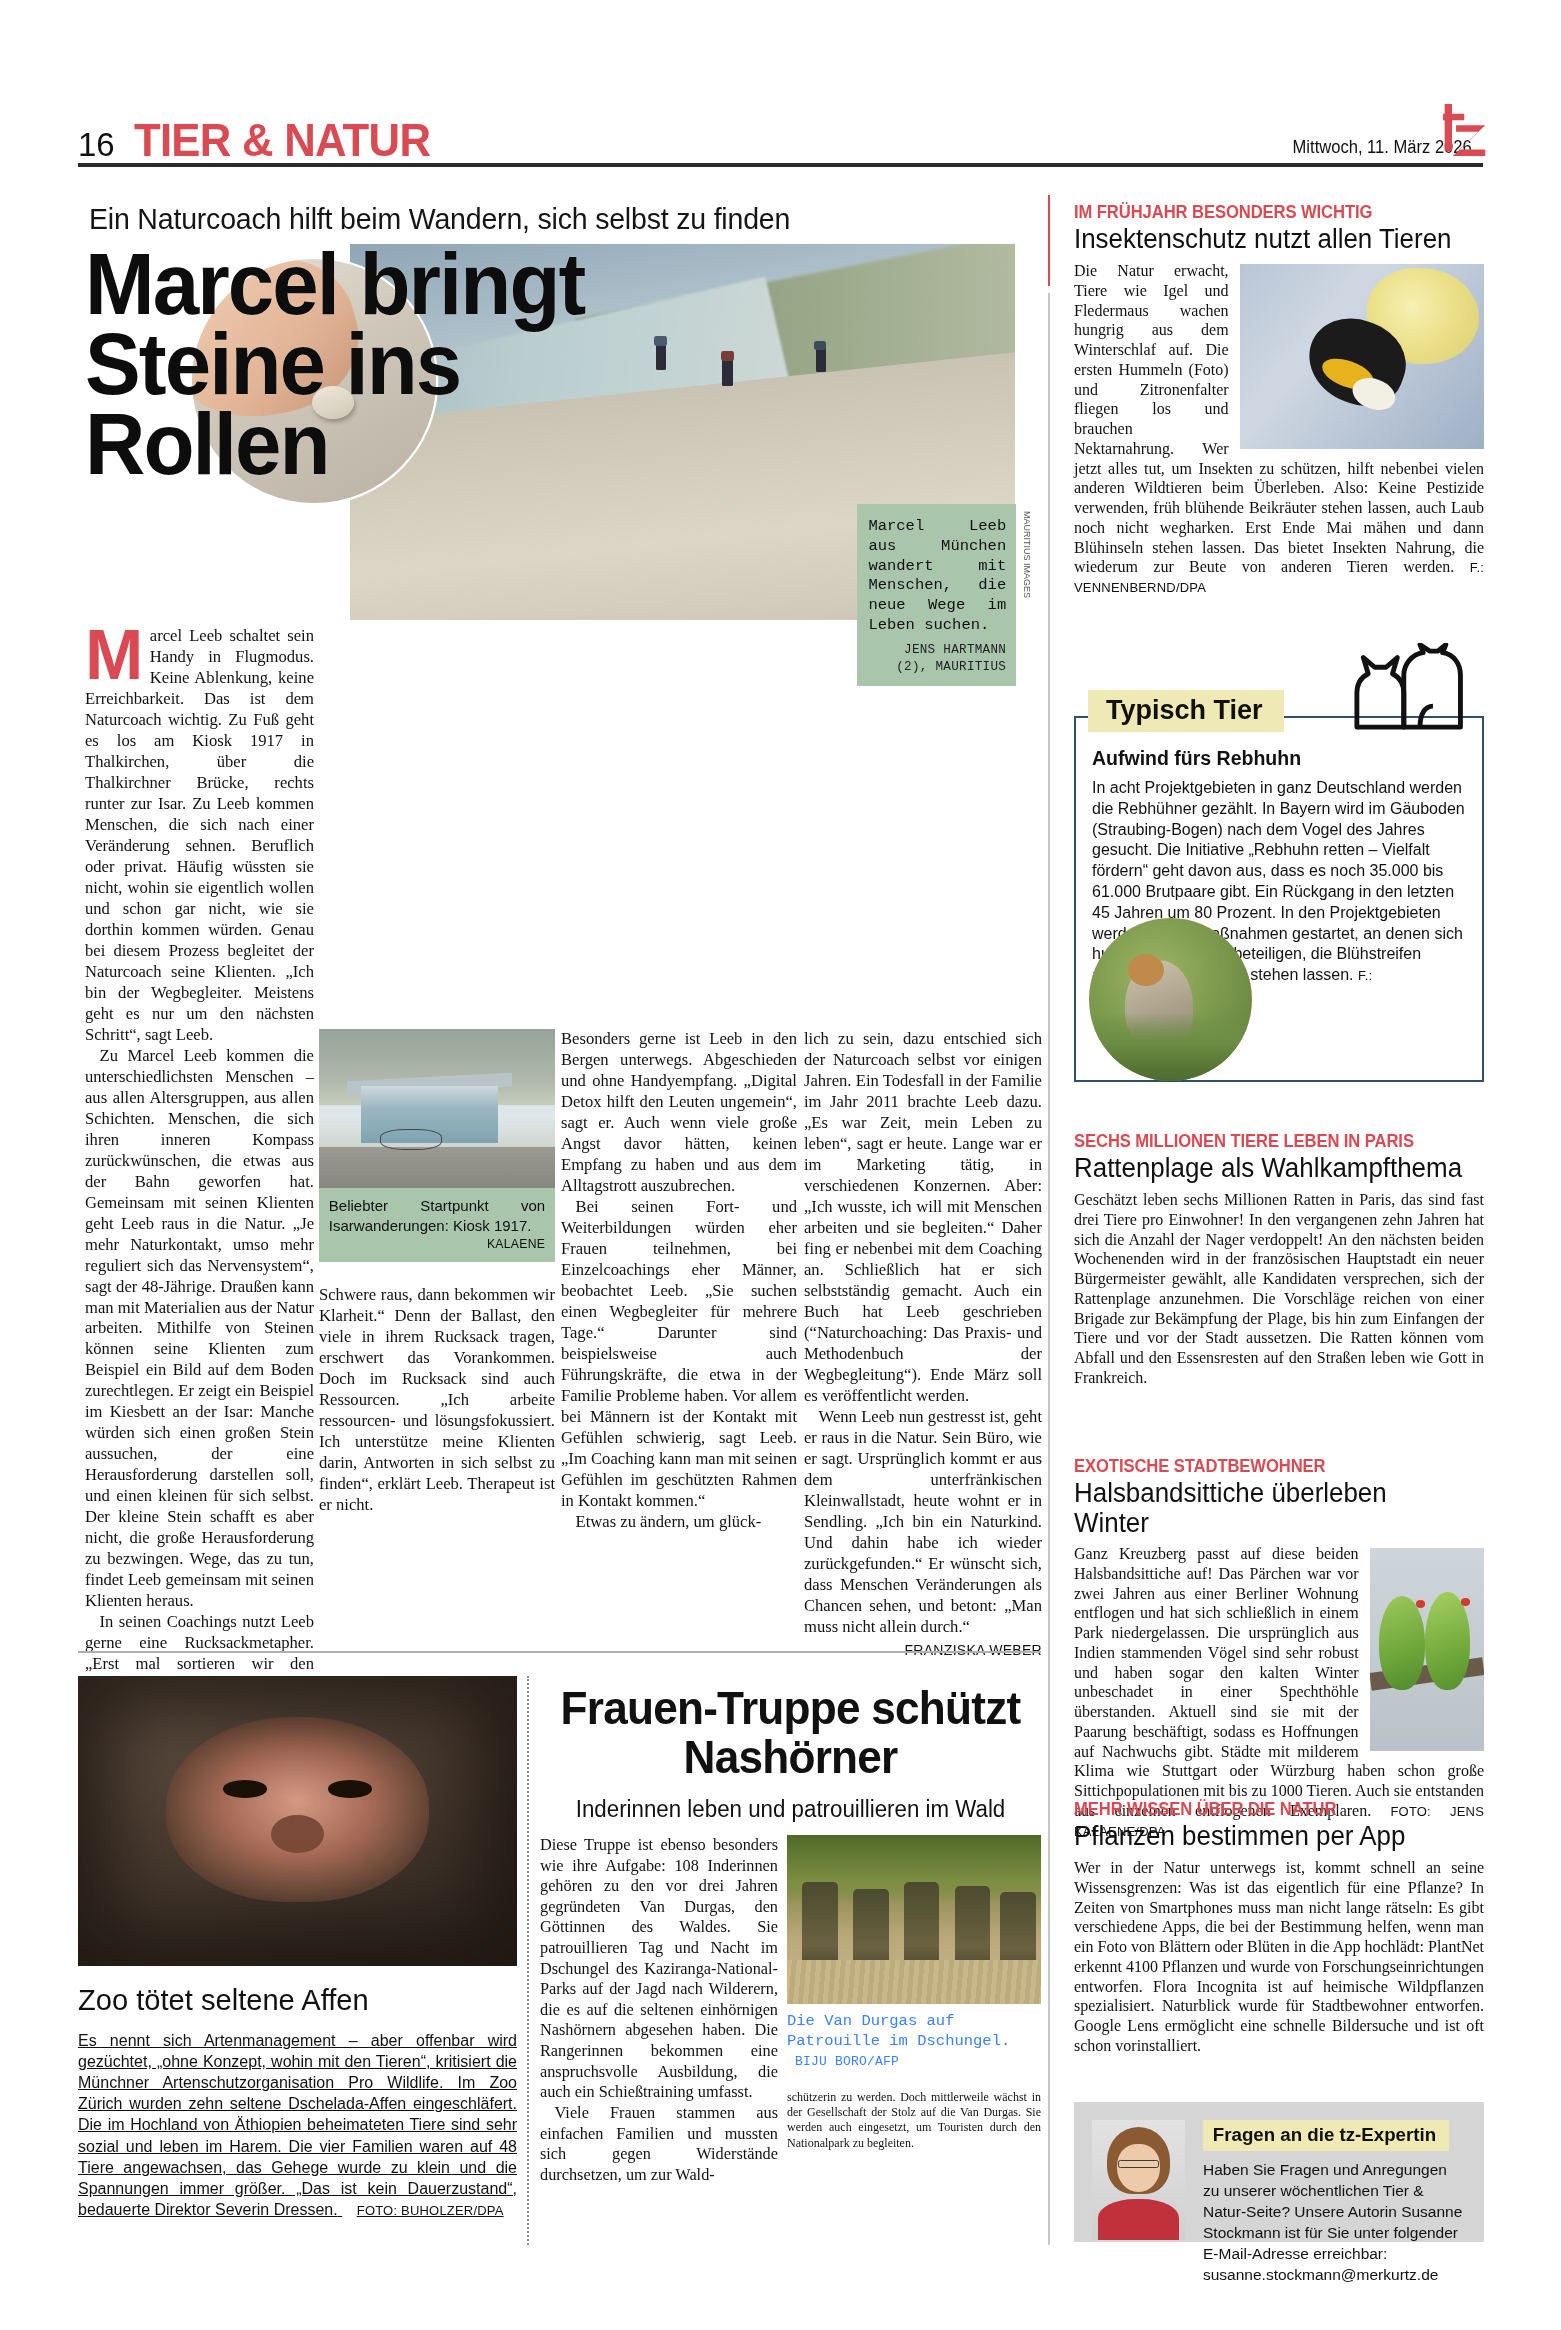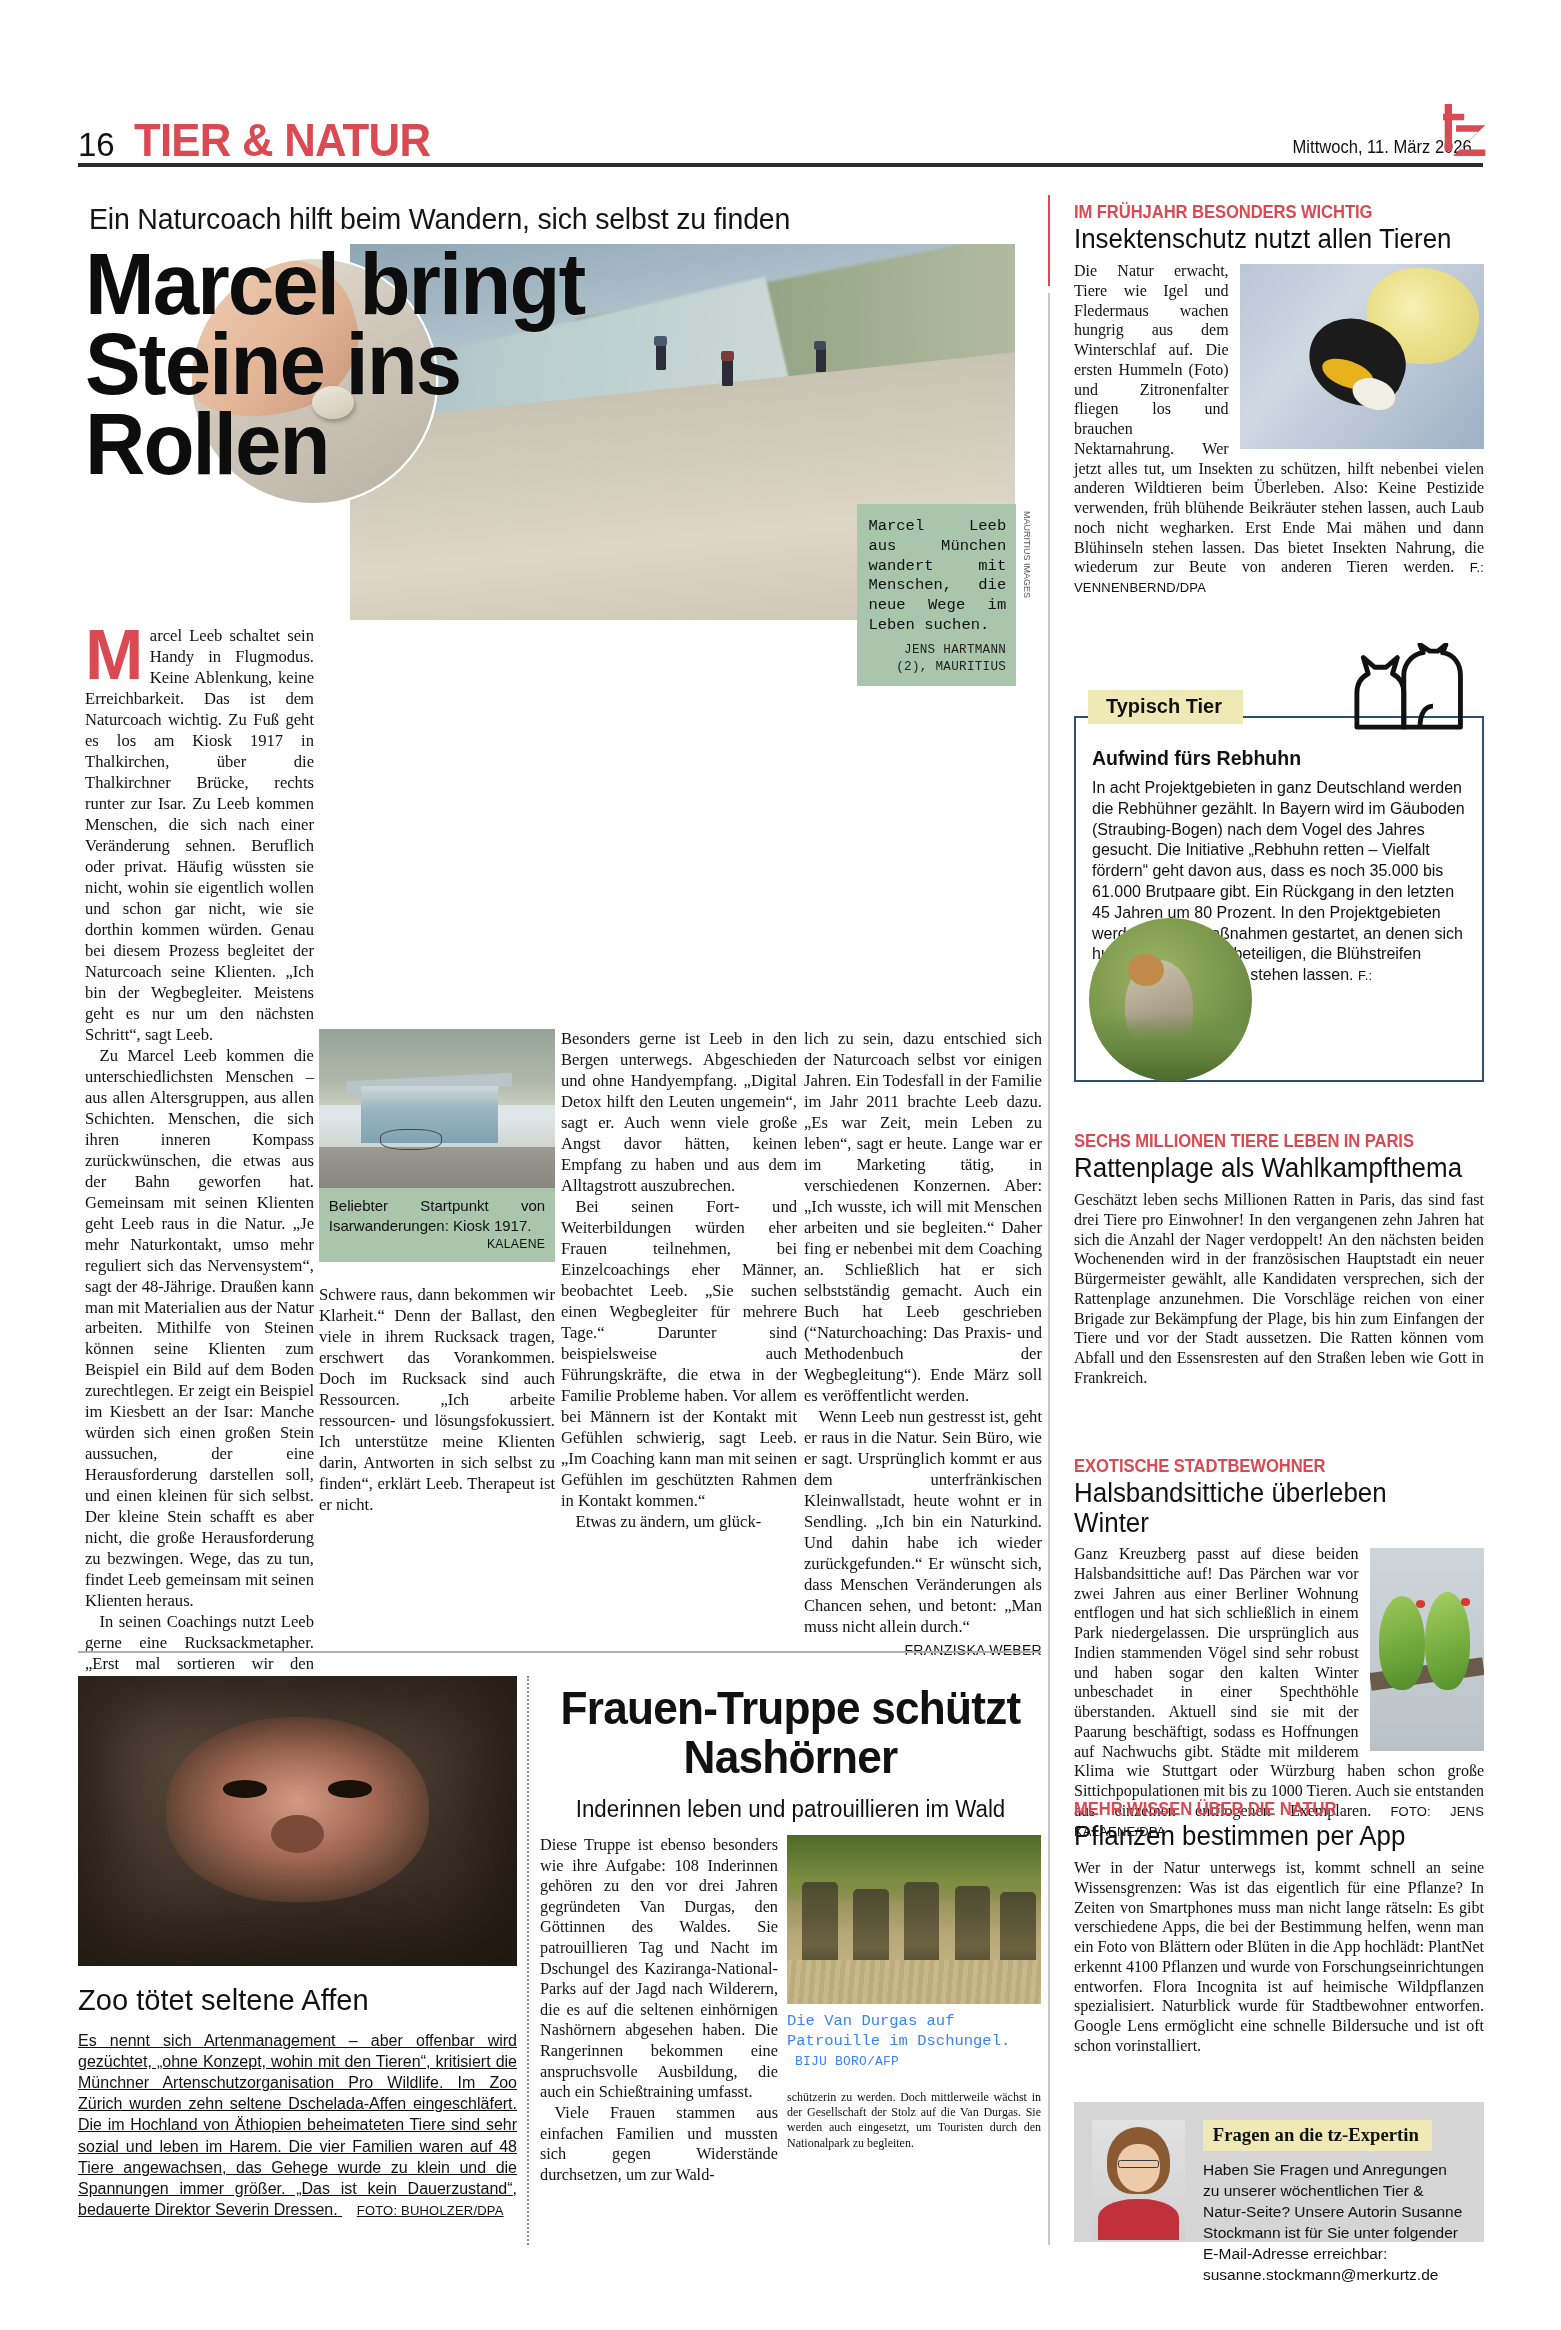--- a/index.html
+++ b/index.html
@@ -190,21 +190,21 @@
   .pk-beak1{position:absolute;left:40%;top:26%;width:9px;height:7.3px;background:#d33b2e;border-radius:50%;}
   .pk-beak2{position:absolute;left:80%;top:25%;width:9px;height:7.3px;background:#d33b2e;border-radius:50%;}
 
   
   .tt-box {
     position: absolute; border: 2.4px solid #2f4f6e;
   }
   .tt-badge {
     position: absolute; background:#efe9b6; padding: 4.9px 21px 6.5px 18px;
     font-family:"Liberation Sans", sans-serif; font-weight:700;
-    font-size: 20px; color:#111; white-space:nowrap; z-index:3;
+    font-size: 27px; color:#111; white-space:nowrap; z-index:3;
   }
   .tt-title {
     font-family:"Liberation Sans", sans-serif; font-weight:700;
     font-size: 19.5px; color:#111;
   }
   .tt-body {
     font-family:"Liberation Sans", sans-serif; font-size: 16px;
     line-height: 1.3; color:#111; margin-top:8.1px;
   }
   .tt-cats { position:absolute; z-index:4; }
@@ -226,21 +226,21 @@
   .expert-photo {
     width: 93px; height: 120px; flex: 0 0 93px; margin-right: 18px;
     background: linear-gradient(180deg,#e2e2e2 0%,#d0d0d0 100%); position:relative; overflow:hidden;
   }
   .ep-hair{position:absolute;left:16%;top:6%;width:68%;height:56%;background:#8a5a33;border-radius:50% 50% 40% 40%;}
   .ep-face{position:absolute;left:27%;top:20%;width:46%;height:40%;background:#edcaa9;border-radius:45% 45% 50% 50%;}
   .ep-glasses{position:absolute;left:28%;top:33%;width:44%;height:7%;border:1.6px solid #3b3b3b;border-radius:2.4px;}
   .ep-shirt{position:absolute;left:6%;bottom:0;width:88%;height:34%;background:#c0313c;border-radius:46% 46% 0 0;}
   .expert-badge {
     display:inline-block; background:#efe9b6; padding: 4.1px 13px 4.9px 9.8px;
-    font-family:Liberation Serif, serif; font-weight:700;
+    font-family:Liberation Sans, sans-serif; font-weight:700;
     font-size: 18.7px; color:#111;
   }
   .expert-body {
     font-family:"Liberation Sans", sans-serif; font-size: 15.5px;
     line-height: 1.36; color:#111; margin-top: 8.1px;
   }
 
   
   .monkey-photo {
     position:absolute; overflow:hidden;

